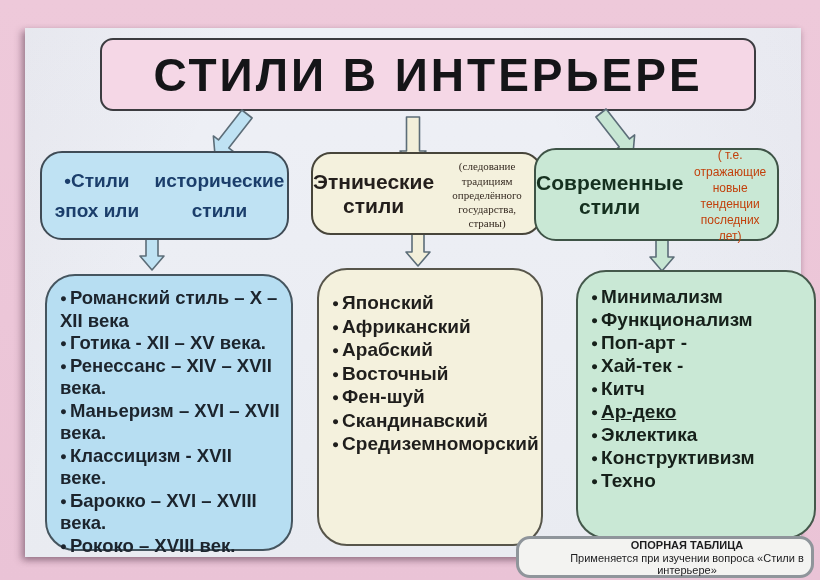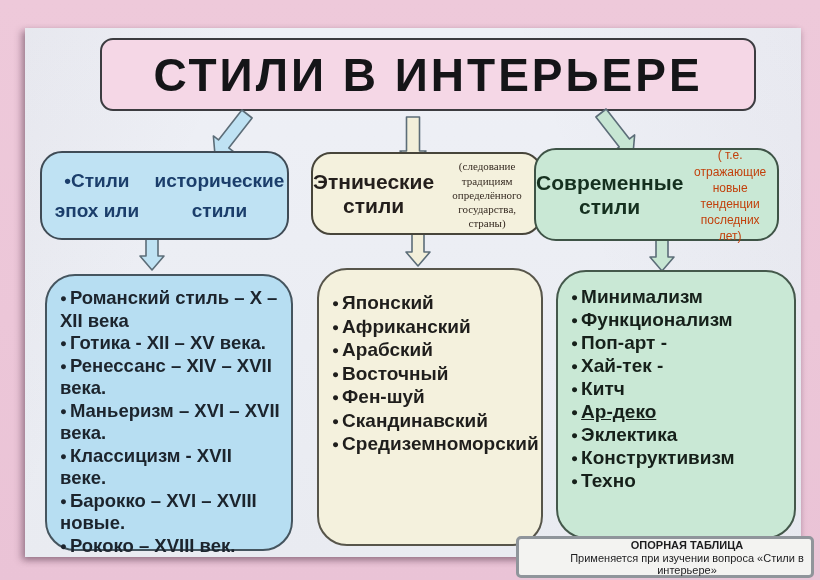--- a/index.html
+++ b/index.html
@@ -55,29 +55,29 @@
     left:45px; top:274px; width:248px; height:277px;
     background:#b7def2; border:2px solid #45555f;
     font-size:18.5px; line-height:22.5px;
   }
   .list-ethnic{
     left:317px; top:268px; width:226px; height:278px;
     background:#f4f1dd; border:2px solid #57554a;
     font-size:19px; line-height:23.5px; padding-top:21px; color:#1f1e1c;
   }
   .list-modern{
-    left:556px; top:270px; width:240px; height:269px;
+    left:576px; top:270px; width:240px; height:269px;
     background:#c9e8d5; border:2px solid #44584b;
     font-size:19px; line-height:23px; padding-top:13px; color:#16201a;
   }
   .bullet{font-size:0.62em; margin-right:3px; vertical-align:2px;}
   .u{text-decoration:underline;}
   .footer-box{
     left:516px; top:536px; width:298px; height:42px;
-    background:#f3f3f1; border:3px solid #8f959b; border-radius:5px;
+    background:#f3f3f1; border:3px solid #8f959b; border-radius:14px;
     display:flex; flex-direction:column; align-items:center; justify-content:center;
     color:#1d1d1f; text-align:center;padding-left:44px;
   }
   .footer-box .ft{font-weight:bold; font-size:11px;}
   .footer-box .fs{font-size:11px; margin-top:1px;}
   svg.arrows{position:absolute; left:0; top:0; pointer-events:none;}
   .arrow{stroke:#5c6d78; stroke-width:1.6; stroke-linejoin:round;}
 </style>
 </head>
 <body>
@@ -113,21 +113,21 @@
     <div class="t">Современные стили</div>
     <div class="s">( т.е. отражающие новые тенденции последних лет)</div>
   </div>
 
   <div class="abs list list-historical">
       <div><span class="bullet">●</span><span>Романский стиль – X – XII века</span></div>
       <div><span class="bullet">●</span><span>Готика - XII – XV века.</span></div>
       <div><span class="bullet">●</span><span>Ренессанс – XIV – XVII века.</span></div>
       <div><span class="bullet">●</span><span>Маньеризм – XVI – XVII века.</span></div>
       <div><span class="bullet">●</span><span>Классицизм - XVII веке.</span></div>
-      <div><span class="bullet">●</span><span>Барокко – XVI – XVIII новые.</span></div>
+      <div><span class="bullet">●</span><span>Барокко – XVI – XVIII века.</span></div>
       <div><span class="bullet">●</span><span>Рококо – XVIII век.</span></div>
     </div>
 
   <div class="abs list list-ethnic">
       <div><span class="bullet">●</span><span>Японский</span></div>
       <div><span class="bullet">●</span><span>Африканский</span></div>
       <div><span class="bullet">●</span><span>Арабский</span></div>
       <div><span class="bullet">●</span><span>Восточный</span></div>
       <div><span class="bullet">●</span><span>Фен-шуй</span></div>
       <div><span class="bullet">●</span><span>Скандинавский</span></div>

